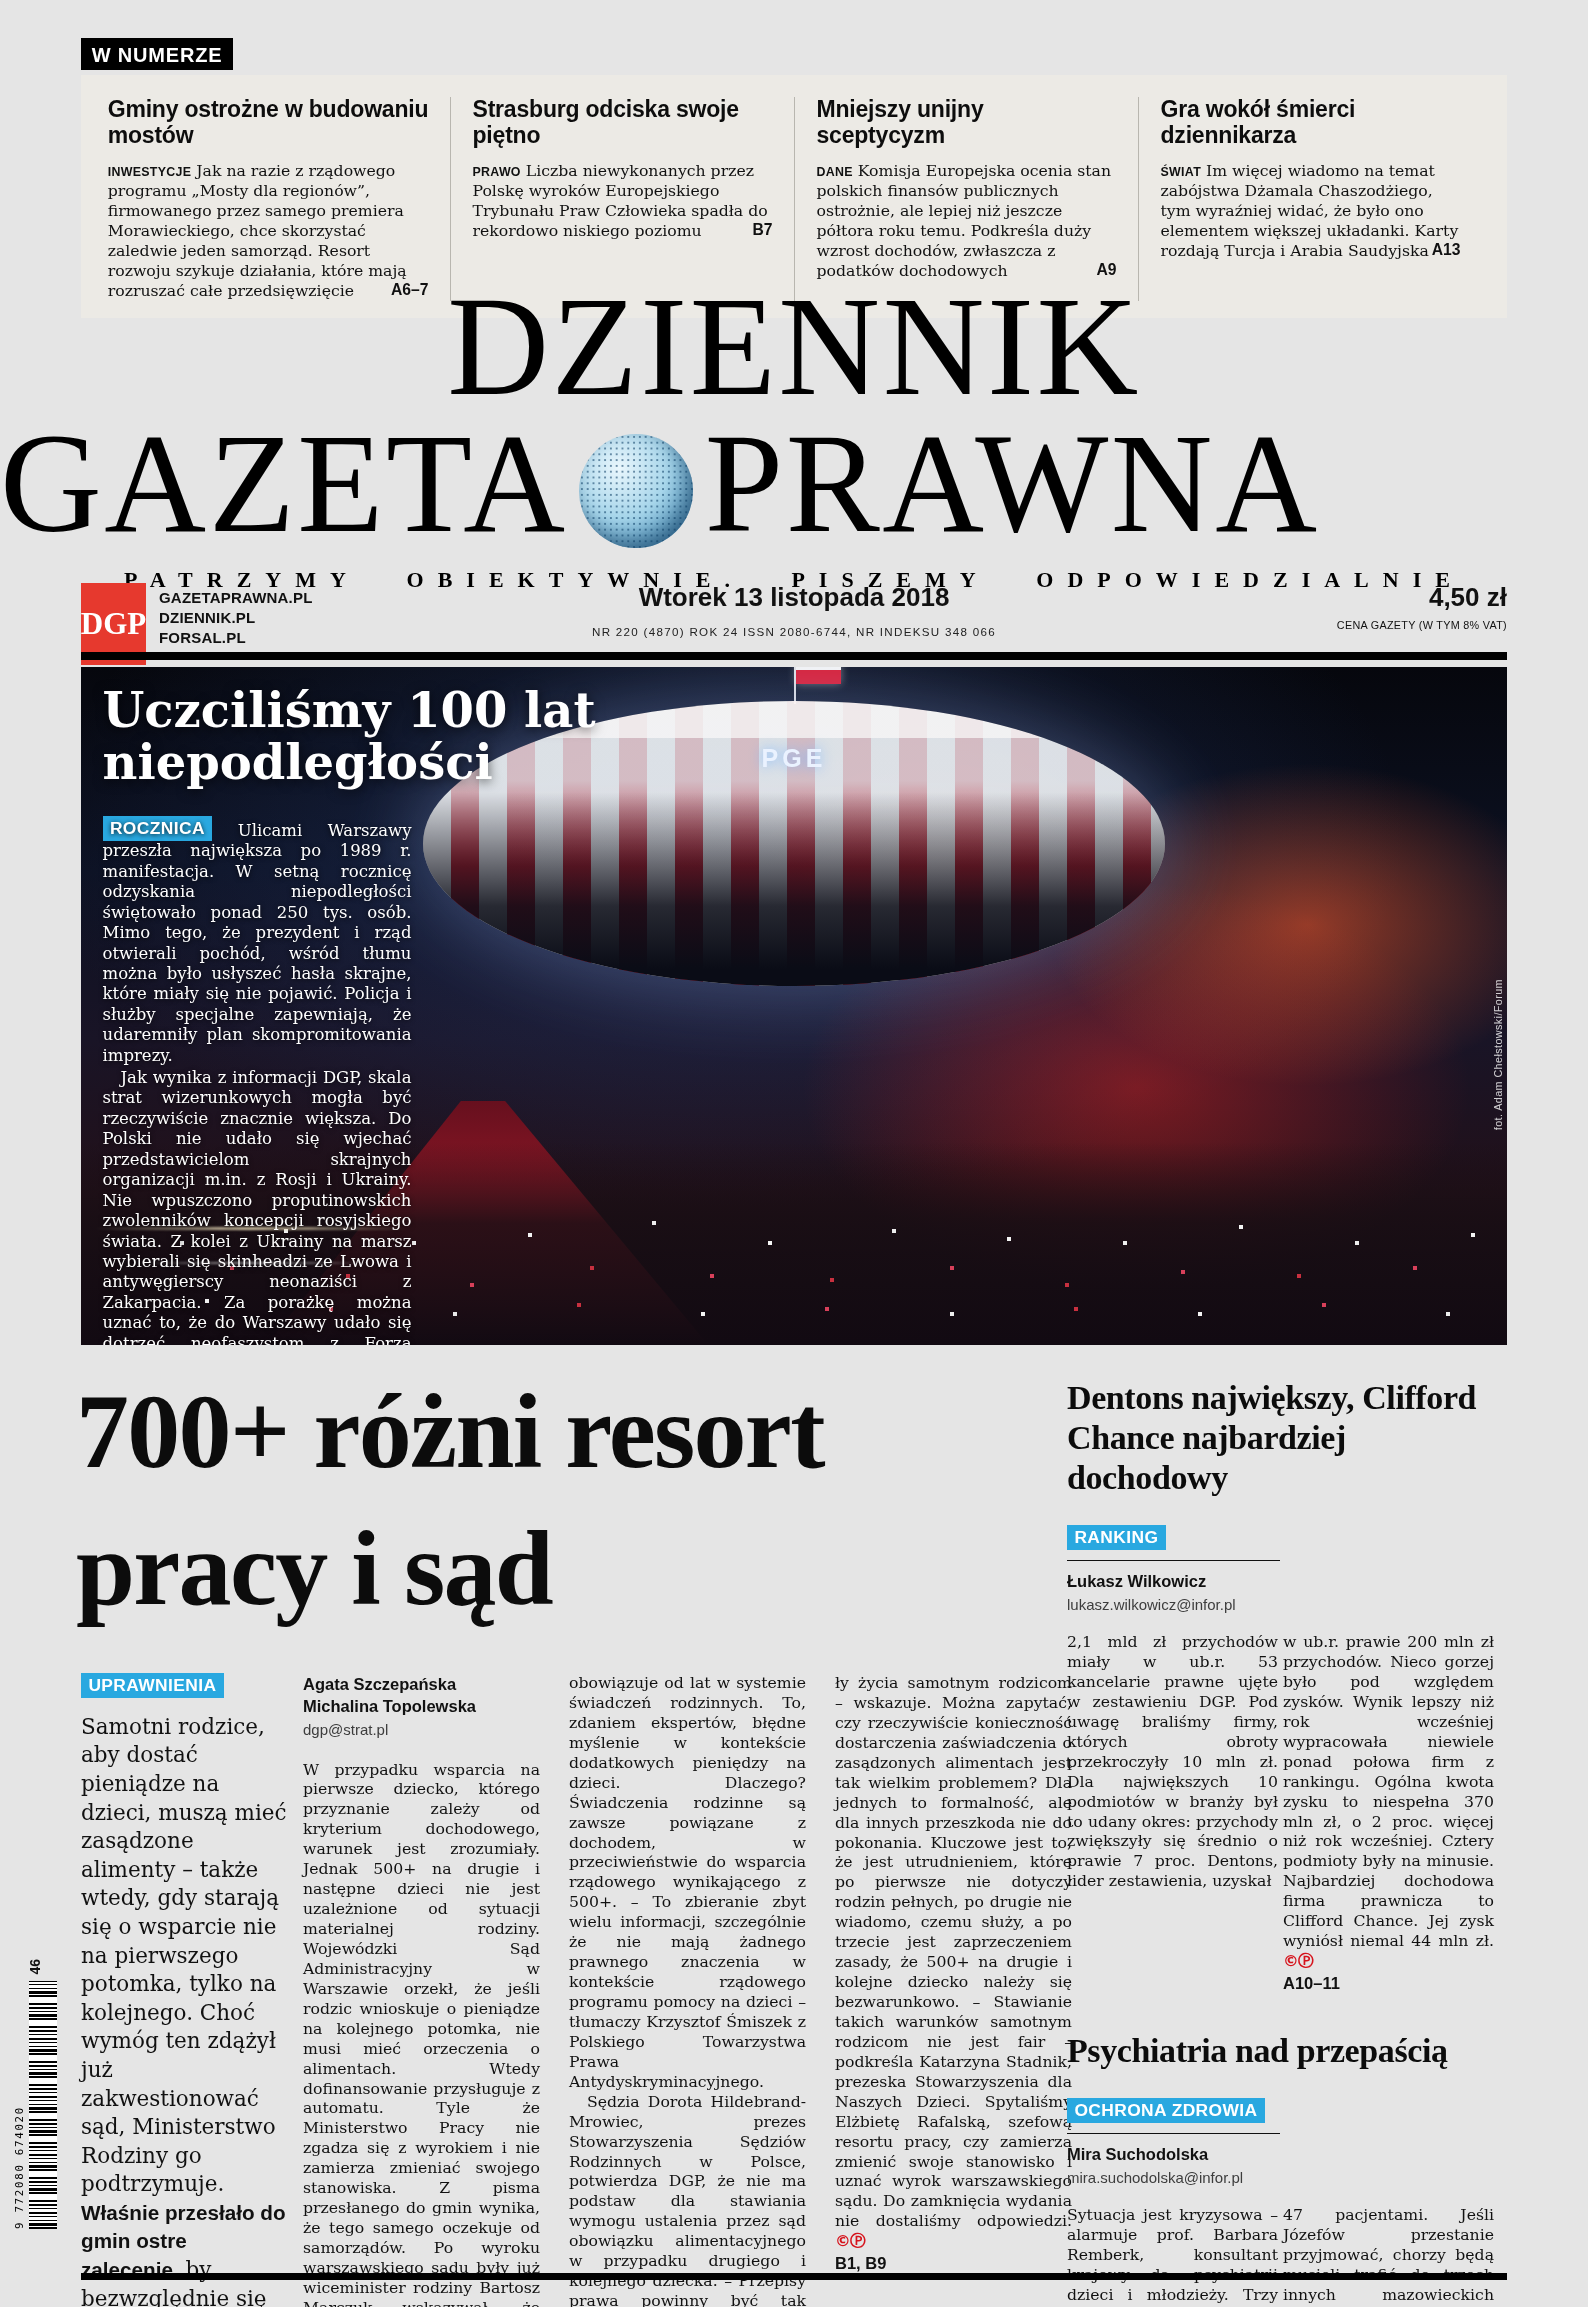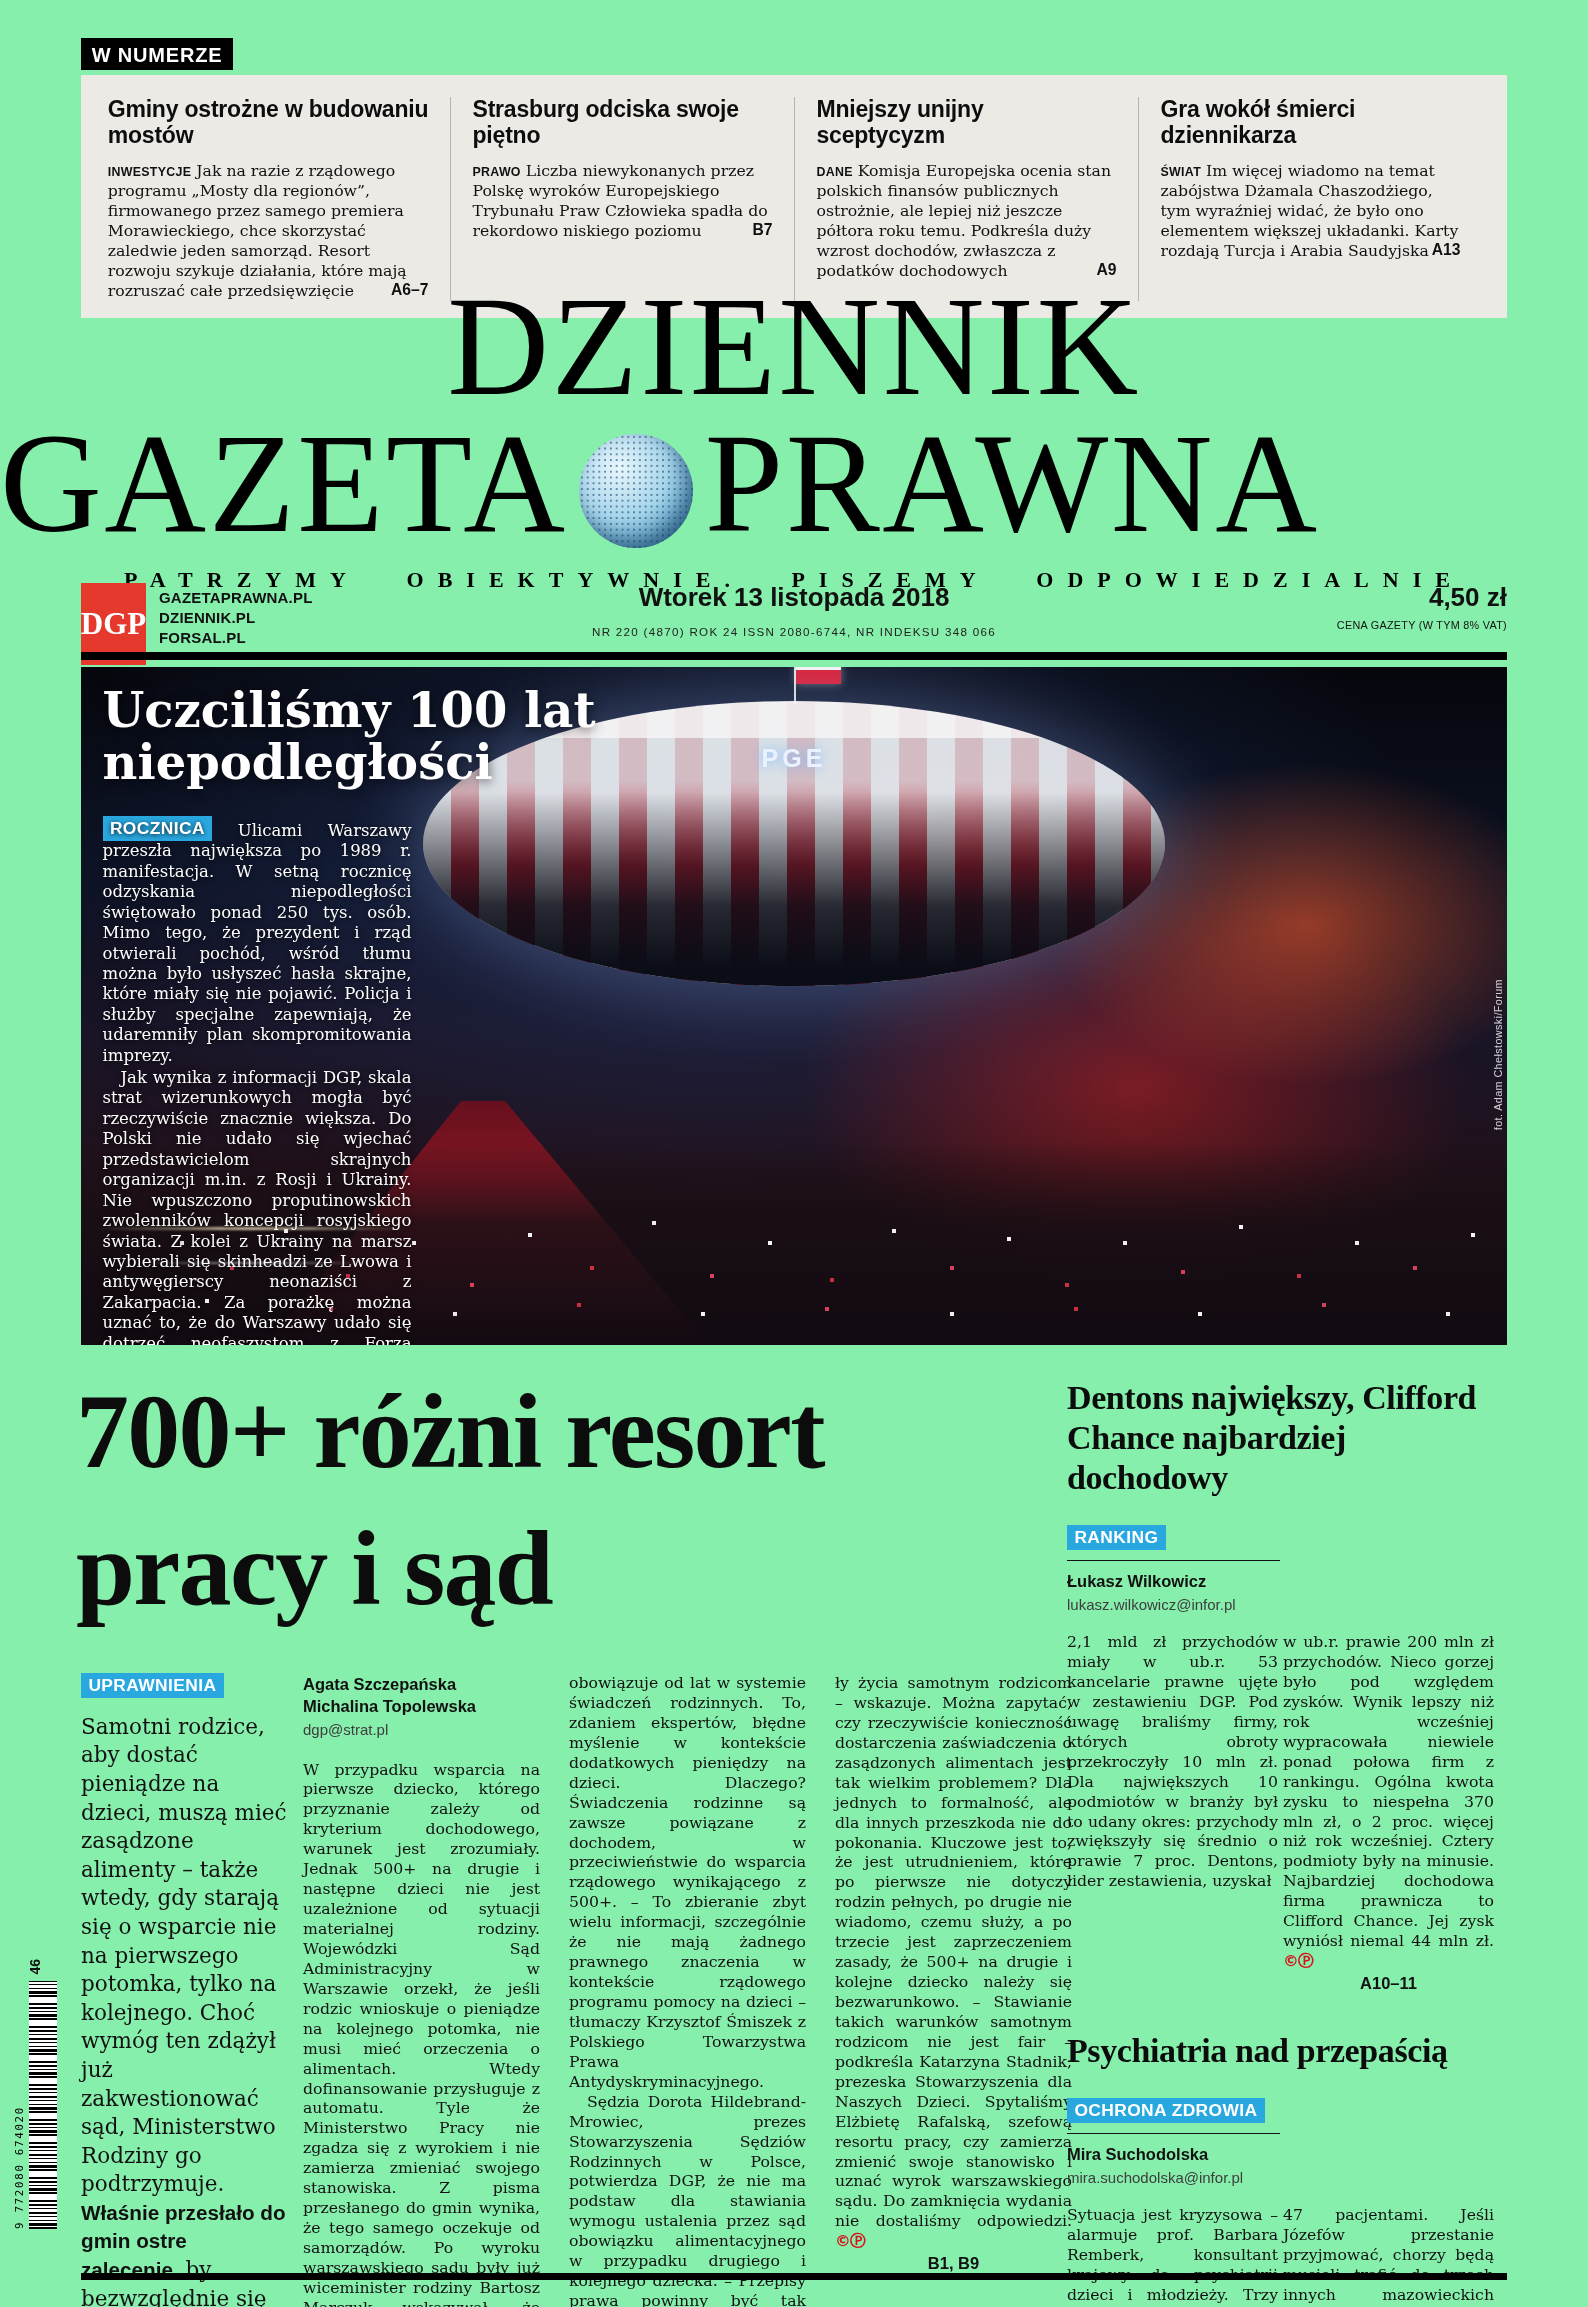--- a/index.html
+++ b/index.html
@@ -1,16 +1,16 @@
 <!DOCTYPE html>
 <html style="font-size:13.2px"><head>
 <meta charset="utf-8">
 <style>
   html,body { margin:0; padding:0; background:#ffffff; }
-  .page { position:relative; width:1588px; height:2307px; background:#86efac; overflow:hidden;
+  .page { position:relative; width:1588px; height:2307px; background:#e5e5e5; overflow:hidden;
           font-family:"DejaVu Serif", serif; color:#111; }
 
   
   #in-numerze { position:absolute; left:81px; top:38px; width:1426px; }
   .tag-black { display:inline-block; background:#000; color:#fff;
                font:bold 20px/1 "Liberation Sans", sans-serif; padding:6.6px 10.8px 5.8px; letter-spacing:0.8px; }
   .teasers { margin-top:5px; background:#eceae5; padding:21.5px 25px 16.5px;
              display:grid; grid-template-columns:1fr 1fr 1fr 1fr; min-height:156px; }
   .teaser { padding:0 21.5px; }
   .teaser:first-child { padding-left:1.7px; }
@@ -104,21 +104,21 @@
   .leadcol { position:absolute; left:0; top:0; width:207px; }
   .leadtext { margin-top:15px; font:21.5px/1.33 "DejaVu Serif", serif; }
   .leadbold { font:bold 20.7px/1.25 "Liberation Sans", sans-serif; }
   .col { position:absolute; top:0; width:237px; }
   .c1 { left:222px; } .c2 { left:488px; } .c3 { left:754px; }
   .authors { font:bold 16.5px/1.35 "Liberation Sans", sans-serif; }
   .mail { font:15px/1.3 "Liberation Sans", sans-serif; color:#3d3d3d; margin-top:2.5px; }
   .body { margin-top:20px; }
   .body p, .bodytop p { margin:0; font:15.7px/1.27 "DejaVu Serif", serif; text-align:justify; }
   .body p.ind, .bodytop p.ind { text-indent:18px; }
-  .endline { text-align:center; font:bold 16.5px "Liberation Sans", sans-serif; margin-top:3.3px; }
+  .endline { text-align:left; font:bold 16.5px "Liberation Sans", sans-serif; margin-top:3.3px; }
 
   
   #right { position:absolute; left:1067px; top:1378px; width:440px; }
   .rhead { font:bold 34px/1.18 "Liberation Serif", serif; letter-spacing:-0.4px; color:#0c0c0c; }
   .sect-top { margin-top:26.5px; }
   .rule { width:213px; border-top:1.7px solid #111; margin-top:10px; }
   .rauthors { margin-top:10px; font:bold 16.5px/1.3 "Liberation Sans", sans-serif; }
   .rcols { display:flex; gap:5px; margin-top:18px; }
   .rcol { width:211px; }
   .rcol p { margin:0; font:15.7px/1.27 "DejaVu Serif", serif; text-align:justify; }

